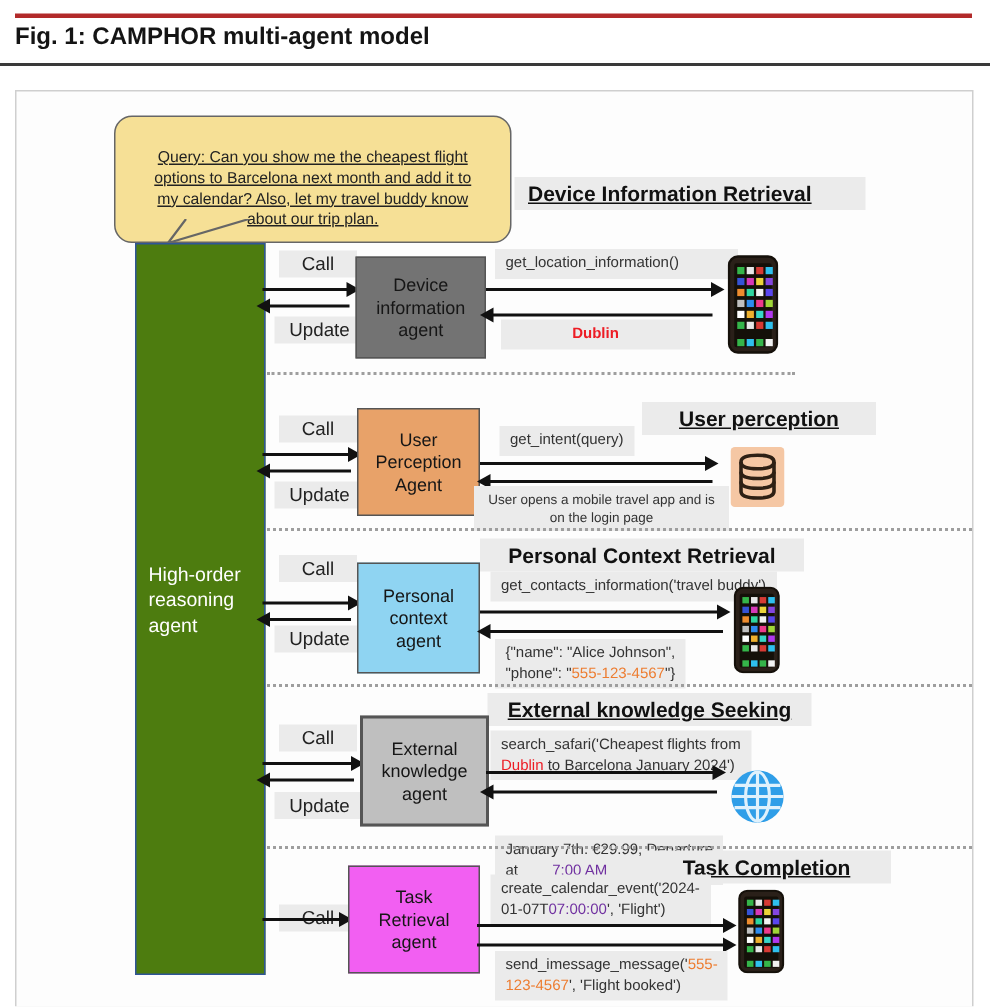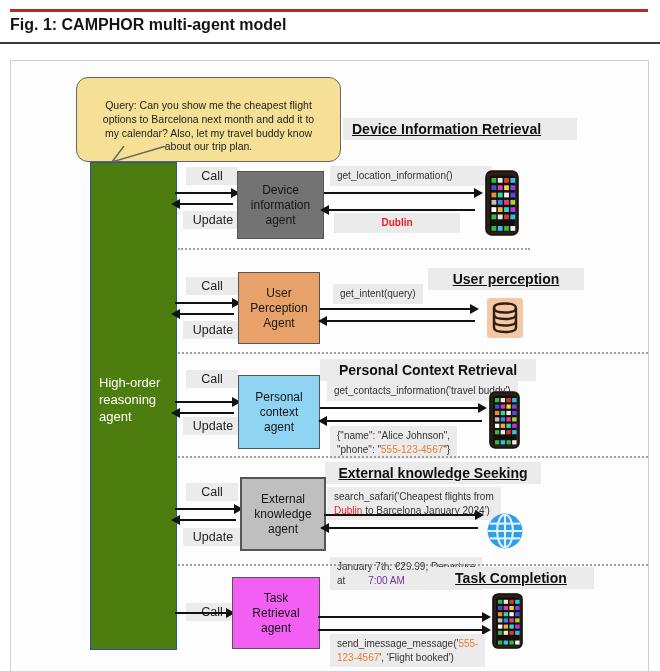--- a/index.html
+++ b/index.html
@@ -37,21 +37,21 @@
 <body>
 
 <div class="page">
 
   <div class="rule-red"></div>
   <div class="fig-caption">Fig. 1: CAMPHOR multi-agent model</div>
   <div class="rule-dark"></div>
 
   <div class="fig-box"></div>
 
-  <div class="bubble" style="left: 76px; top: 77px; width: 255px; height: 69px; background: rgb(246, 224, 150);">
+  <div class="bubble" style="left: 76px; top: 77px; width: 255px; height: 69px; background: rgb(246, 224, 150); text-decoration: underline;">
     <span>Query: Can you show me the cheapest flight
 options to Barcelona next month and add it to
 my calendar? Also, let my travel buddy know
 about our trip plan.</span>
   </div>
   <svg class="bubble-tail" style="left:108px;top:146px" width="70" height="18" viewBox="0 0 70 18">
     <path d="M16 0 L4 16 L58 0" fill="#f6e096" stroke="#666" stroke-width="1.5"></path>
   </svg>
 
   <div class="reasoning" style="left: 90px; top: 162px; width: 85px; height: 486px; background: #4d7c0f;">
@@ -120,20 +120,22 @@
   <div class="line al" style="left:178px;top:313px;width:56px"></div>
   <div class="glabel" style="left:183px;top:321px;width:48px">Update</div>
   <div class="agent" style="left: 238px; top: 272px; width: 80px; height: 70px; background: rgb(232, 162, 105);">
     <span>User
 Perception
 Agent</span>
   </div>
   <div class="code" style="left:333px;top:284px"><span>get_intent(query)</span></div>
   <div class="line ar" style="left:320px;top:308px;width:152px"></div>
   <div class="line al" style="left:325px;top:320px;width:150px"></div>
+  <div class="code" style="left:316px;top:324px;width:156px;text-align:center;font-size:9px"><span>User opens a mobile travel app and is
+on the login page</span></div>
   <span class="icon" style="left:487px;top:298px;width:36px;height:40px">
       <svg viewBox="0 0 36 40">
     <rect width="36" height="40" rx="3" fill="#f5c7a4"></rect>
     <g stroke="#2e2014" stroke-width="2.4" fill="#f5c7a4">
       <path d="M7 10 q0 -4.5 11 -4.5 q11 0 11 4.5 l0 19.5 q0 4.5 -11 4.5 q-11 0 -11 -4.5 Z"></path>
       <path d="M7 10 q0 4.5 11 4.5 q11 0 11 -4.5" fill="none"></path>
       <path d="M7 16.5 q0 4.5 11 4.5 q11 0 11 -4.5" fill="none"></path>
       <path d="M7 23 q0 4.5 11 4.5 q11 0 11 -4.5" fill="none"></path>
     </g>
       </svg>
@@ -228,20 +230,22 @@
   <div class="sec-h" style="left:428px;top:567px;width:148px;text-align:center">
     <span>Task Completion</span>
   </div>
   <div class="glabel" style="left:186px;top:603px;width:40px">Call</div>
   <div class="line ar" style="left:175px;top:612px;width:53px"></div>
   <div class="agent" style="left: 232px; top: 577px; width: 86px; height: 70px; background: rgb(242, 95, 242);">
     <span>Task
 Retrieval
 agent</span>
   </div>
+  <div class="code" style="left:327px;top:583px"><span>create_calendar_event('2024-
+01-07T</span><span style="color: rgb(112, 48, 160);">07:00:00</span><span>', 'Flight')</span></div>
   <div class="line ar" style="left:318px;top:616px;width:166px"></div>
   <div class="line ar" style="left:318px;top:629px;width:166px"></div>
   <div class="code" style="left:330px;top:634px"><span>send_imessage_message('</span><span style="color: rgb(237, 125, 49);">555-
 123-4567</span><span>', 'Flight booked')</span></div>
   <span class="icon" style="left:492px;top:593px;width:31px;height:56px">
       <svg viewBox="0 0 34 66" preserveAspectRatio="none">
     <rect x="1" y="1" width="32" height="64" rx="6" fill="#2a2019" stroke="#15100a" stroke-width="1.6"></rect>
     <rect x="4.5" y="5.5" width="25" height="56" rx="1.5" fill="#141009"></rect>
         <rect x="6.5" y="8" width="4.8" height="4.8" fill="#35b54a"></rect>
         <rect x="12.8" y="8" width="4.8" height="4.8" fill="#e8e8e8"></rect>

